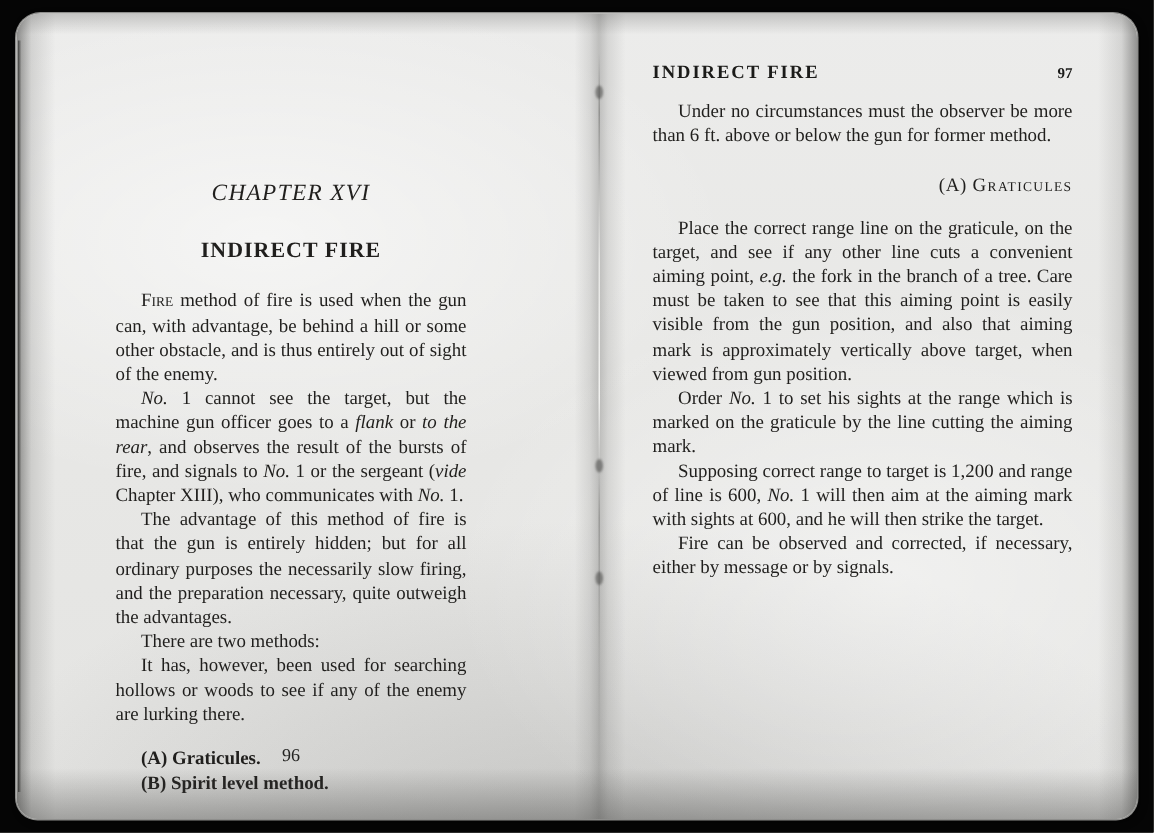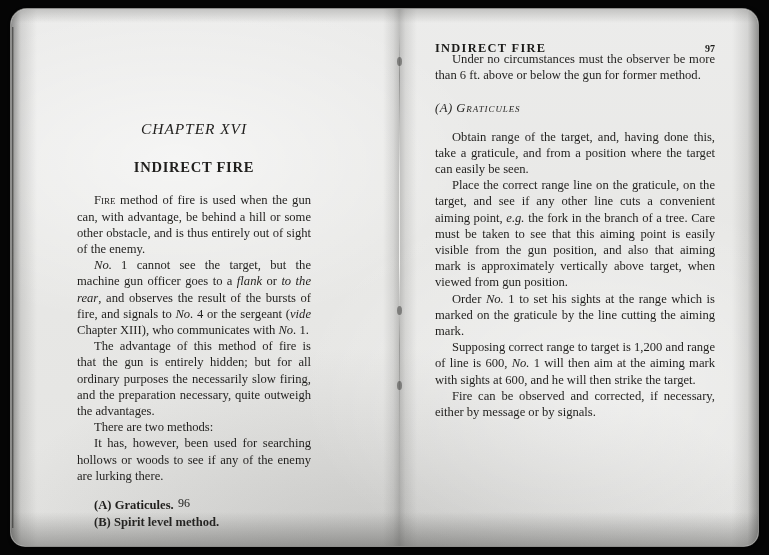--- a/index.html
+++ b/index.html
@@ -118,21 +118,21 @@
 
   .col {
     position: absolute;
     font-size: 12.6px;
     line-height: 16.2px;
     text-align: justify;
     text-justify: inter-word;
     color: #201f1d;
   }
   .col-left  { left: 66px;  top: 112px; width: 234px; }
-  .col-right { left: 36px;  top: 42px;  width: 280px; }
+  .col-right { left: 36px;  top: 57px;  width: 280px; }
 
   
   .running-head {
     position: absolute;
     left: 36px;
     top: 32px;
     width: 280px;
     display: flex;
     justify-content: space-between;
     align-items: baseline;
@@ -152,25 +152,24 @@
     font-style: italic;
   }
   .chapter-title {
     text-align: center;
     font-size: 14.6px;
     font-weight: bold;
     letter-spacing: 0.7px;
     margin: 0 0 17px 0;
   }
   .subhead {
-    text-align: left;
+    text-align: right;
     font-size: 12.6px;
     letter-spacing: 0.5px;
     margin: 17px 0 12px 0;
-    font-style: italic;
   }
   .subhead .sc { font-variant: small-caps; letter-spacing: 0.9px; }
 
   p.para {
     margin: 0;
     text-indent: 17px;
   }
   p.para.first { text-indent: 17px; }
   .smallcaps { font-variant: small-caps; }
   em { font-style: italic; }
@@ -183,21 +182,21 @@
   .method-list li {
     margin: 0 0 1px 0;
     padding-left: 17px;
     text-indent: 0;
     text-align: left;
     font-weight: bold;
   }
 
   .folio-bottom {
     position: absolute;
-    left: 56px;
+    left: 66px;
     width: 234px;
     text-align: center;
     font-size: 12px;
     color: #242422;
   }
 </style>
 </head>
 <body>
 
 <div id="scan">
@@ -206,21 +205,21 @@
     <div class="paper-grain"></div>
 
     <div class="page page-left">
       <div class="col col-left">
 
         <div class="chapter-num">CHAPTER XVI</div>
         <div class="chapter-title">INDIRECT FIRE</div>
 
         <div>
             <p class="para first"><span class="smallcaps">Fire</span><span> method of fire is used when the gun can, with advantage, be behind a hill or some other obstacle, and is thus entirely out of sight of the enemy.</span></p>
-            <p class="para"><em>No.</em><span> 1 cannot see the target, but the machine gun officer goes to a </span><em>flank</em><span> or </span><em>to the rear</em><span>, and observes the result of the bursts of fire, and signals to </span><em>No.</em><span> 4 or the sergeant (</span><em>vide</em><span> Chapter XIII), who communicates with </span><em>No.</em><span> 1.</span></p>
+            <p class="para"><em>No.</em><span> 1 cannot see the target, but the machine gun officer goes to a </span><em>flank</em><span> or </span><em>to the rear</em><span>, and observes the result of the bursts of fire, and signals to </span><em>No.</em><span> 1 or the sergeant (</span><em>vide</em><span> Chapter XIII), who communicates with </span><em>No.</em><span> 1.</span></p>
             <p class="para"><span>The advantage of this method of fire is that the gun is entirely hidden; but for all ordinary purposes the necessarily slow firing, and the preparation necessary, quite outweigh the advantages.</span></p>
             <p class="para"><span>There are two methods:</span></p>
             <p class="para"><span>It has, however, been used for searching hollows or woods to see if any of the enemy are lurking there.</span></p>
           </div>
 
         <ul class="method-list">
             <li>(A) Graticules.</li>
             <li>(B) Spirit level method.</li>
           </ul>
       </div>
@@ -237,21 +236,20 @@
       <div class="col col-right">
         <div>
             <p class="para first"><span>Under no circumstances must the observer be more than 6 ft. above or below the gun for former method.</span></p>
           </div>
 
         <div class="subhead">
           <span>(A) </span><span class="sc">Graticules</span>
         </div>
 
         <div>
-            <p class="para first"><span>Obtain range of the target, and, having done this, take a graticule, and from a position where the target can easily be seen.</span></p>
             <p class="para"><span>Place the correct range line on the graticule, on the target, and see if any other line cuts a convenient aiming point, </span><em>e.g.</em><span> the fork in the branch of a tree.  Care must be taken to see that this aiming point is easily visible from the gun position, and also that aiming mark is approximately vertically above target, when viewed from gun position.</span></p>
             <p class="para"><span>Order </span><em>No.</em><span> 1 to set his sights at the range which is marked on the graticule by the line cutting the aiming mark.</span></p>
             <p class="para"><span>Supposing correct range to target is 1,200 and range of line is 600, </span><em>No.</em><span> 1 will then aim at the aiming mark with sights at 600, and he will then strike the target.</span></p>
             <p class="para"><span>Fire can be observed and corrected, if necessary, either by message or by signals.</span></p>
           </div>
       </div>
     </div>
 
     <div class="gutter"></div>
     <div class="gutter-seam"></div>

